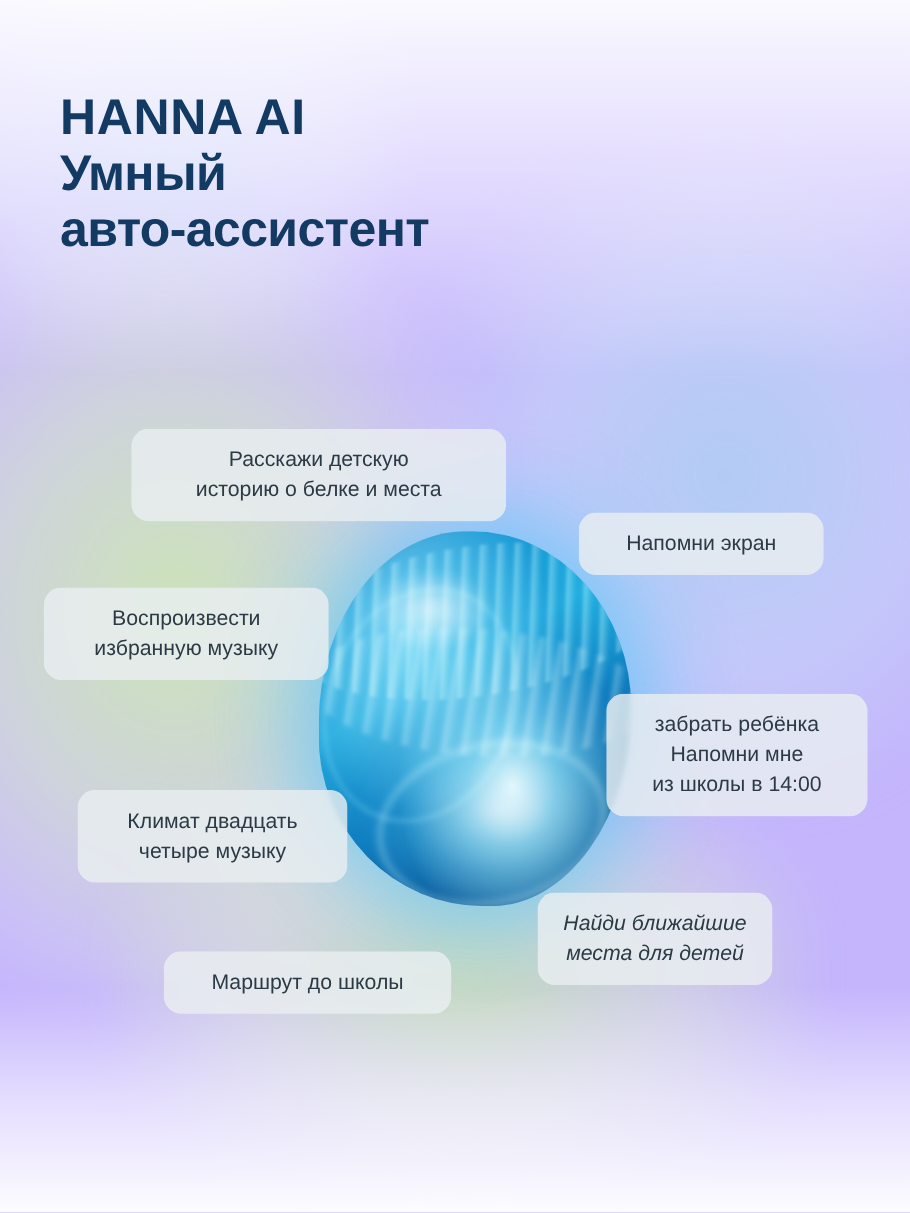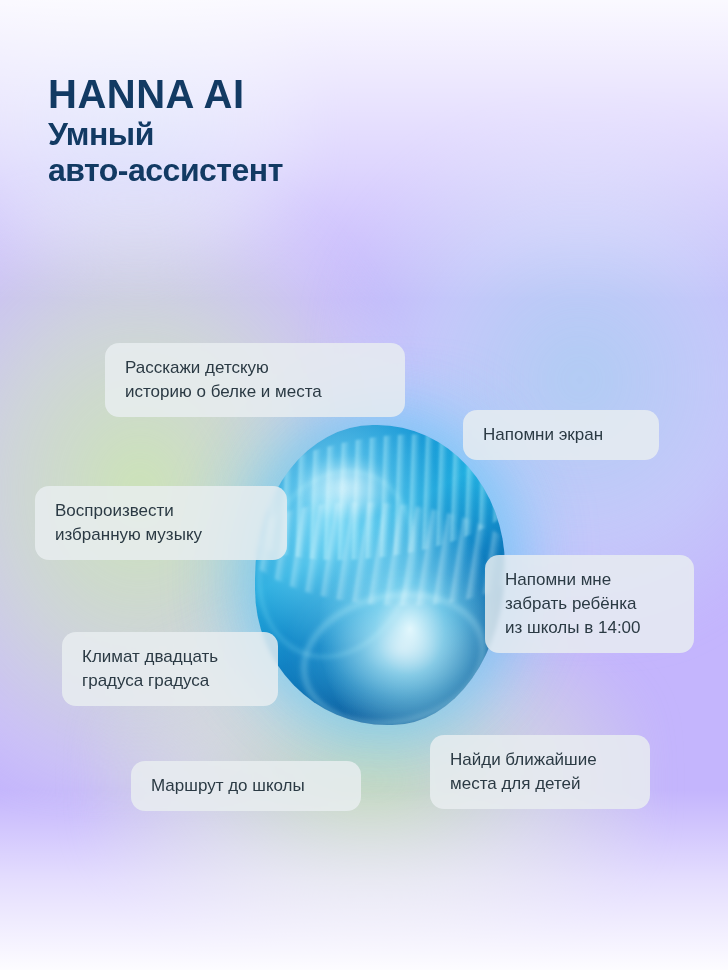--- a/index.html
+++ b/index.html
@@ -99,21 +99,21 @@
     position: absolute;
     left: 48px;
     top: 72px;
     z-index: 6;
     color: #123a63;
     line-height: 1.12;
     letter-spacing: -0.5px;
   }
   .headline .line {
     display: block;
-    font-size: 32px;
+    font-size: 40px;
     font-weight: 700;
   }
   .headline .line.brand {
     font-size: 40px;
     letter-spacing: 0.5px;
   }
 
   
   .orb-wrap {
     position: absolute;
@@ -208,33 +208,34 @@
 
   
   .bubble {
     position: absolute;
     z-index: 5;
     border-radius: 14px;
     background: rgba(233, 238, 240, 0.82);
     color: #2b3a44;
     font-size: 17px;
     line-height: 1.42;
-    padding: 13px 20px;
+    padding: 13px 3px;
     box-sizing: border-box;
     backdrop-filter: blur(2px);
+    text-align: center;
   }
   .bubble span { display: block; }
 
   #bubble-story       { left: 105px; top: 343px; width: 300px; }
   #bubble-screen      { left: 463px; top: 410px; width: 196px; }
-  #bubble-music       { left: 35px;  top: 486px; width: 252px; }
+  #bubble-music       { left: 35px;  top: 470px; width: 228px; }
   #bubble-reminder    { left: 485px; top: 555px; width: 209px; }
   #bubble-climate     { left: 62px;  top: 632px; width: 216px; }
   #bubble-route       { left: 131px; top: 761px; width: 230px; }
-  #bubble-places      { left: 430px; top: 735px; width: 220px; }
+  #bubble-places      { left: 430px; top: 714px; width: 188px; font-style: italic; }
 </style>
 </head>
 <body>
 
 <div id="poster">
 
   <div class="bg-layer">
     <div class="wash-blue-topleft"></div>
     <div class="wash-green-left"></div>
     <div class="wash-blue-right"></div>
@@ -269,28 +270,28 @@
   <div class="bubble" id="bubble-screen">
     <span>Напомни экран</span>
   </div>
 
   <div class="bubble" id="bubble-music">
     <span>Воспроизвести</span>
     <span>избранную музыку</span>
   </div>
 
   <div class="bubble" id="bubble-reminder">
+    <span>забрать ребёнка</span>
     <span>Напомни мне</span>
-    <span>забрать ребёнка</span>
     <span>из школы в 14:00</span>
   </div>
 
   <div class="bubble" id="bubble-climate">
     <span>Климат двадцать</span>
-    <span>градуса градуса</span>
+    <span>четыре музыку</span>
   </div>
 
   <div class="bubble" id="bubble-route">
     <span>Маршрут до школы</span>
   </div>
 
   <div class="bubble" id="bubble-places">
     <span>Найди ближайшие</span>
     <span>места для детей</span>
   </div>

